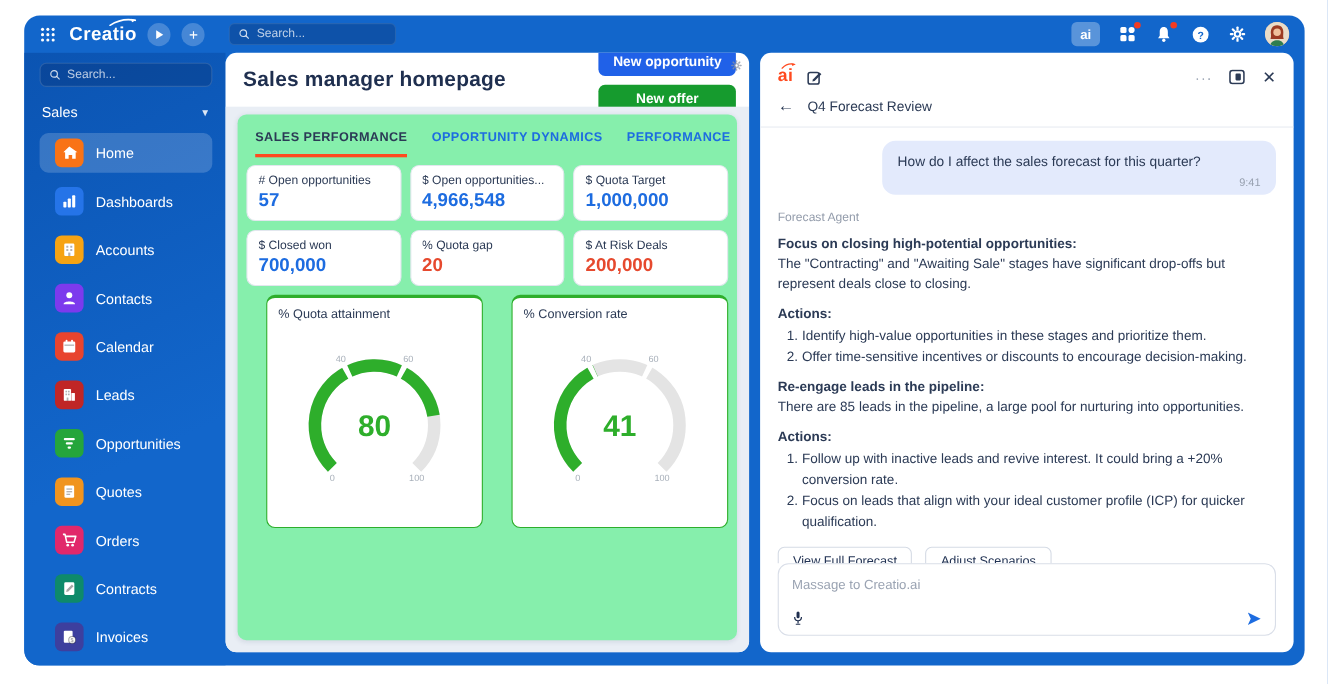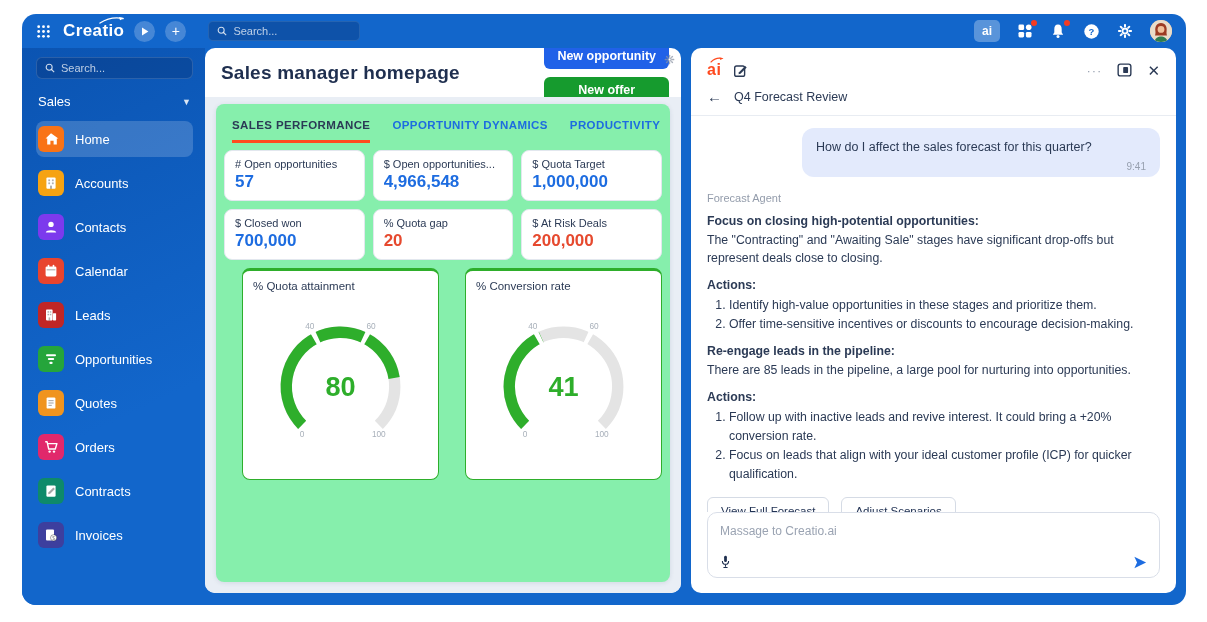--- a/index.html
+++ b/index.html
@@ -23,21 +23,21 @@
 
   
   .app-body { display:flex; height:557px; }
   .panel { height:545px; }
 
   
   .sidebar { width:183px; padding:9px 12px 0 14px; background:linear-gradient(155deg,#0b54b2 0%,#1266cb 65%); flex:none; }
   .sb-search { height:22px; border-radius:6px; background:rgba(4,33,82,.25); border:1px solid rgba(255,255,255,.14); display:flex; align-items:center; padding:0 8px; gap:6px; cursor:text; }
   .workspace { display:flex; align-items:center; justify-content:space-between; margin:15px 2px 12px; color:#fff; font-size:13px; cursor:pointer; }
   .caret { font-size:9px; opacity:.85; }
-  .nav-item { height:36px; border-radius:8px; display:flex; align-items:center; gap:11px; padding-left:2px; margin-bottom:8px; cursor:pointer; }
+  .nav-item { height:36px; border-radius:8px; display:flex; align-items:center; gap:11px; padding-left:14px; margin-bottom:8px; cursor:pointer; }
   .nav-item.active { background:rgba(255,255,255,.18); }
   .tile { width:26px; height:26px; border-radius:6px; display:flex; align-items:center; justify-content:center; flex:none; }
   .nav-label { color:#fff; font-size:13px; }
 
   
   .main { width:476px; background:#fff; border-radius:10px; display:flex; flex-direction:column; position:relative; flex:none; overflow:hidden; }
   .page-gear { position:absolute; top:6px; right:6px; opacity:.75; cursor:pointer; }
   .main-header { height:49px; display:flex; align-items:center; padding:0 12px 0 16px; flex:none; }
   .main-title { font-size:19px; font-weight:700; color:#1f2f4f; letter-spacing:.2px; }
   .hdr-btns { margin-left:auto; display:flex; gap:8px;flex-direction:column; }
@@ -195,20 +195,30 @@
         <nav id="sidebar-nav">
             <div class="nav-item active">
               <span class="tile" style="background: rgb(249, 115, 22);">
                 <svg width="16" height="16" viewBox="0 0 16 16">
                   <path d="M8 2.2 2.6 7.4h1.6v6h3.2V9.8h3.2v3.6h3.2v-6h1.6z" fill="#fff"></path>
                 </svg>
               </span>
               <span class="nav-label">Home</span>
             </div>
             <div class="nav-item">
+              <span class="tile" style="background: rgb(37, 116, 232);">
+                <svg width="16" height="16" viewBox="0 0 16 16">
+                  <rect x="2.6" y="8.4" width="2.8" height="5.2" rx=".7" fill="#fff"></rect>
+                  <rect x="6.6" y="5.4" width="2.8" height="8.2" rx=".7" fill="#fff"></rect>
+                  <rect x="10.6" y="2.6" width="2.8" height="11" rx=".7" fill="#fff"></rect>
+                </svg>
+              </span>
+              <span class="nav-label">Dashboards</span>
+            </div>
+            <div class="nav-item">
               <span class="tile" style="background: rgb(246, 163, 19);">
                 <svg width="16" height="16" viewBox="0 0 16 16">
                   <rect x="3.4" y="2.4" width="9.2" height="11.4" rx="1" fill="#fff"></rect>
                   <g fill="#000" opacity=".3">
                     <rect x="5.3" y="4.4" width="1.8" height="1.8"></rect>
                     <rect x="8.9" y="4.4" width="1.8" height="1.8"></rect>
                     <rect x="5.3" y="7.4" width="1.8" height="1.8"></rect>
                     <rect x="8.9" y="7.4" width="1.8" height="1.8"></rect>
                     <rect x="7" y="10.6" width="2" height="3.2"></rect>
                   </g>
@@ -330,21 +340,21 @@
             <button class="btn" style="background: rgb(32, 97, 232);">New opportunity</button>
             <button class="btn" style="background: rgb(22, 155, 46);">New offer</button>
           </span>
         </div>
 
         <div class="main-body">
           <div class="dash-card">
             <div class="tabs" id="tabs">
                 <span class="tab active">SALES PERFORMANCE</span>
                 <span class="tab">OPPORTUNITY DYNAMICS</span>
-                <span class="tab">PRODUCTIVITY</span>
+                <span class="tab">PERFORMANCE</span>
               </div>
             <div class="metrics" id="metrics">
                 <div class="metric">
                   <div class="m-label"># Open opportunities</div>
                   <div class="m-value" style="color: rgb(29, 108, 224);">57</div>
                 </div>
                 <div class="metric">
                   <div class="m-label">$ Open opportunities...</div>
                   <div class="m-value" style="color: rgb(29, 108, 224);">4,966,548</div>
                 </div>

